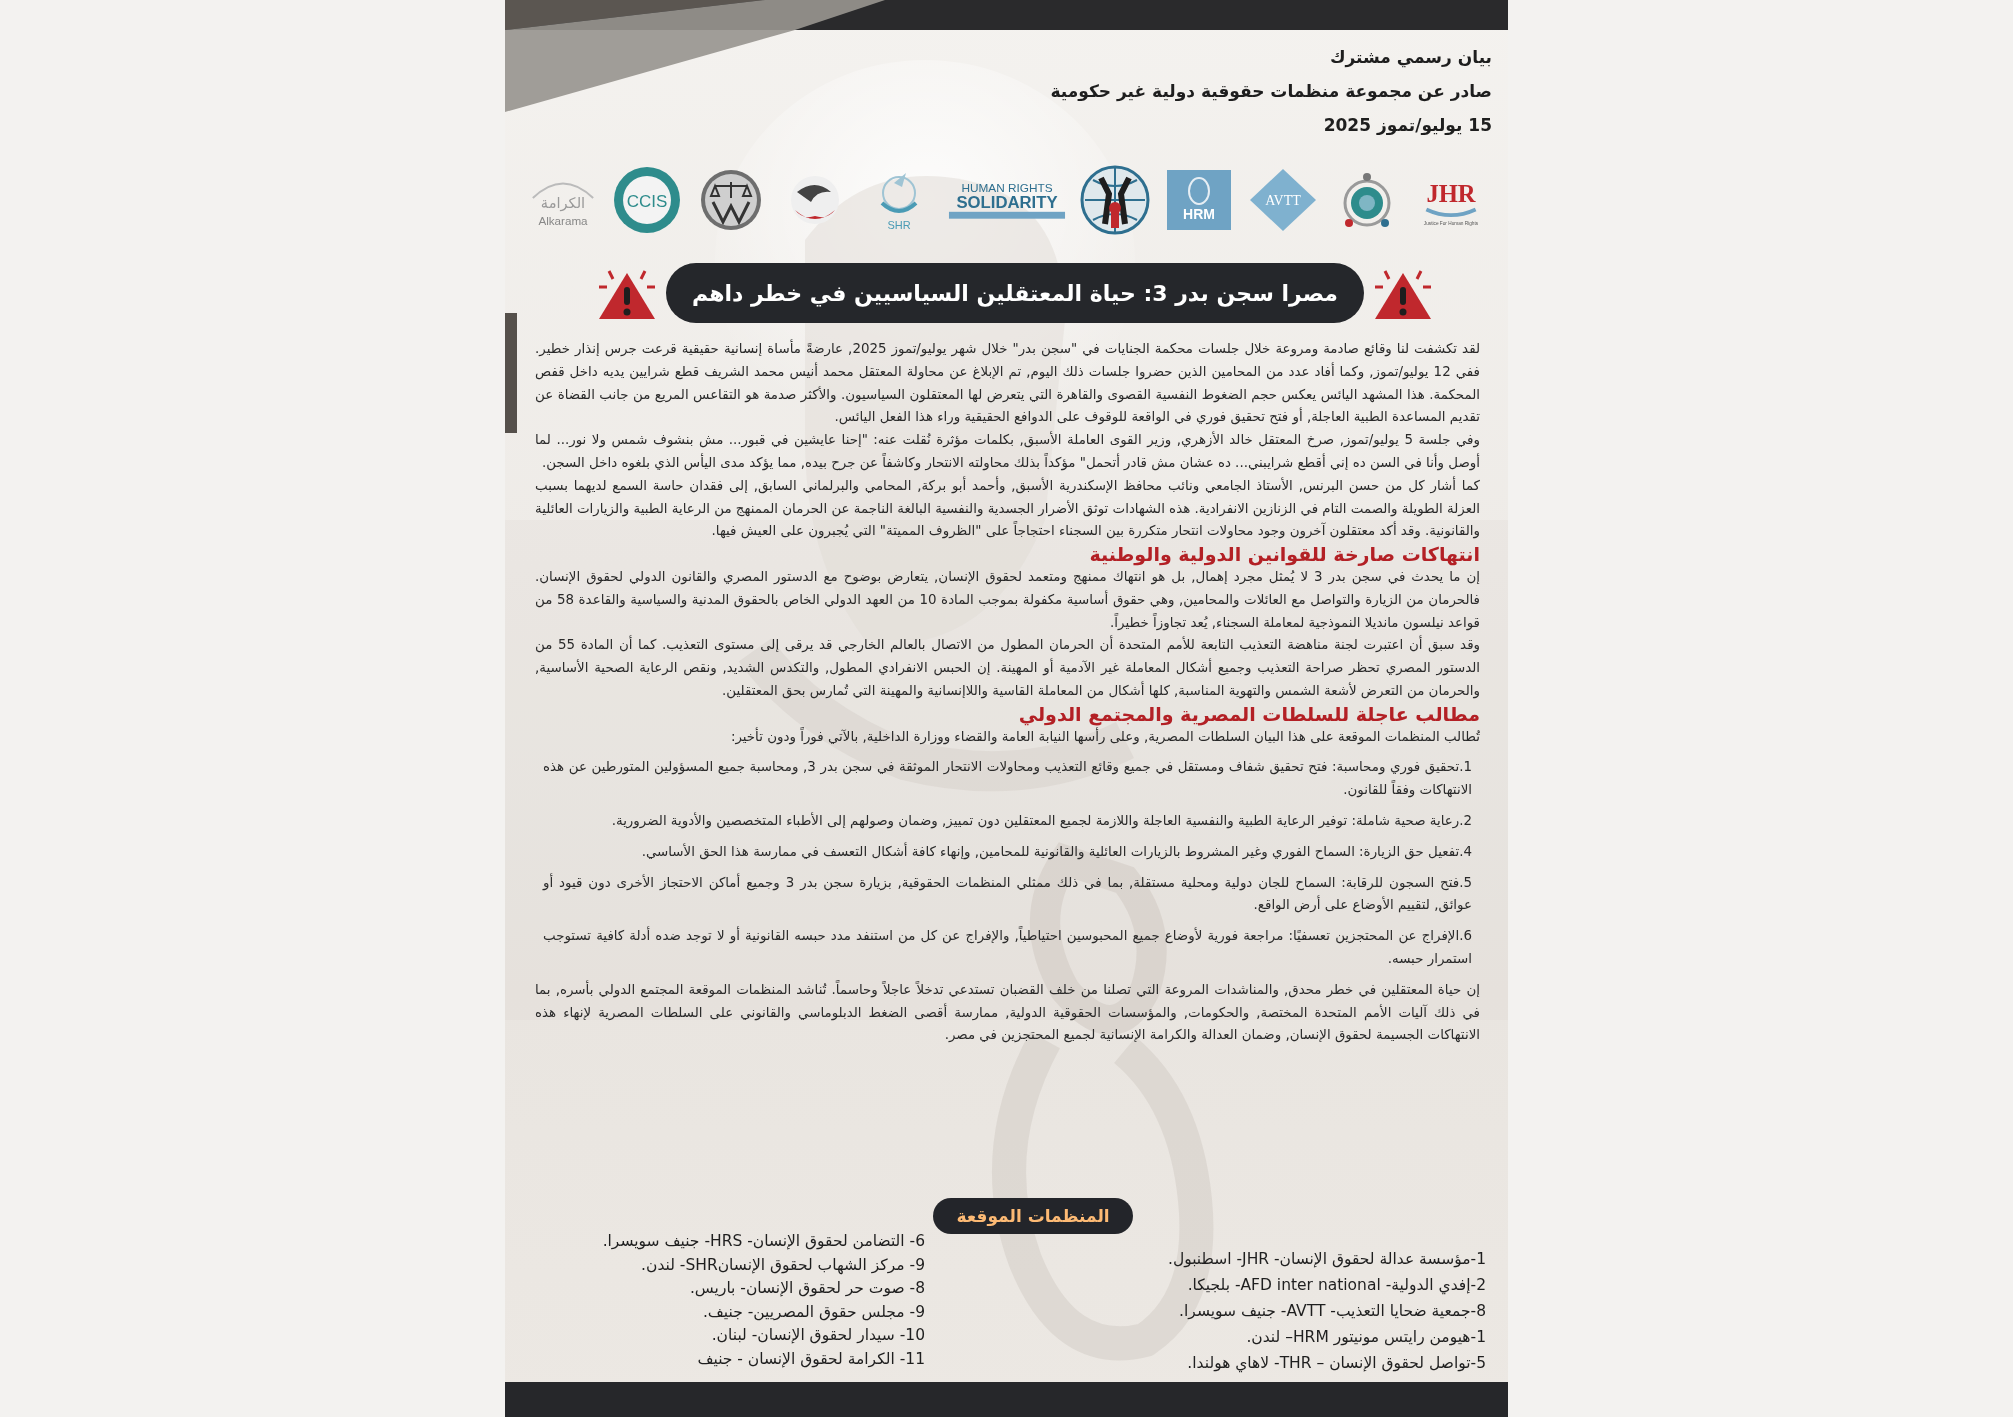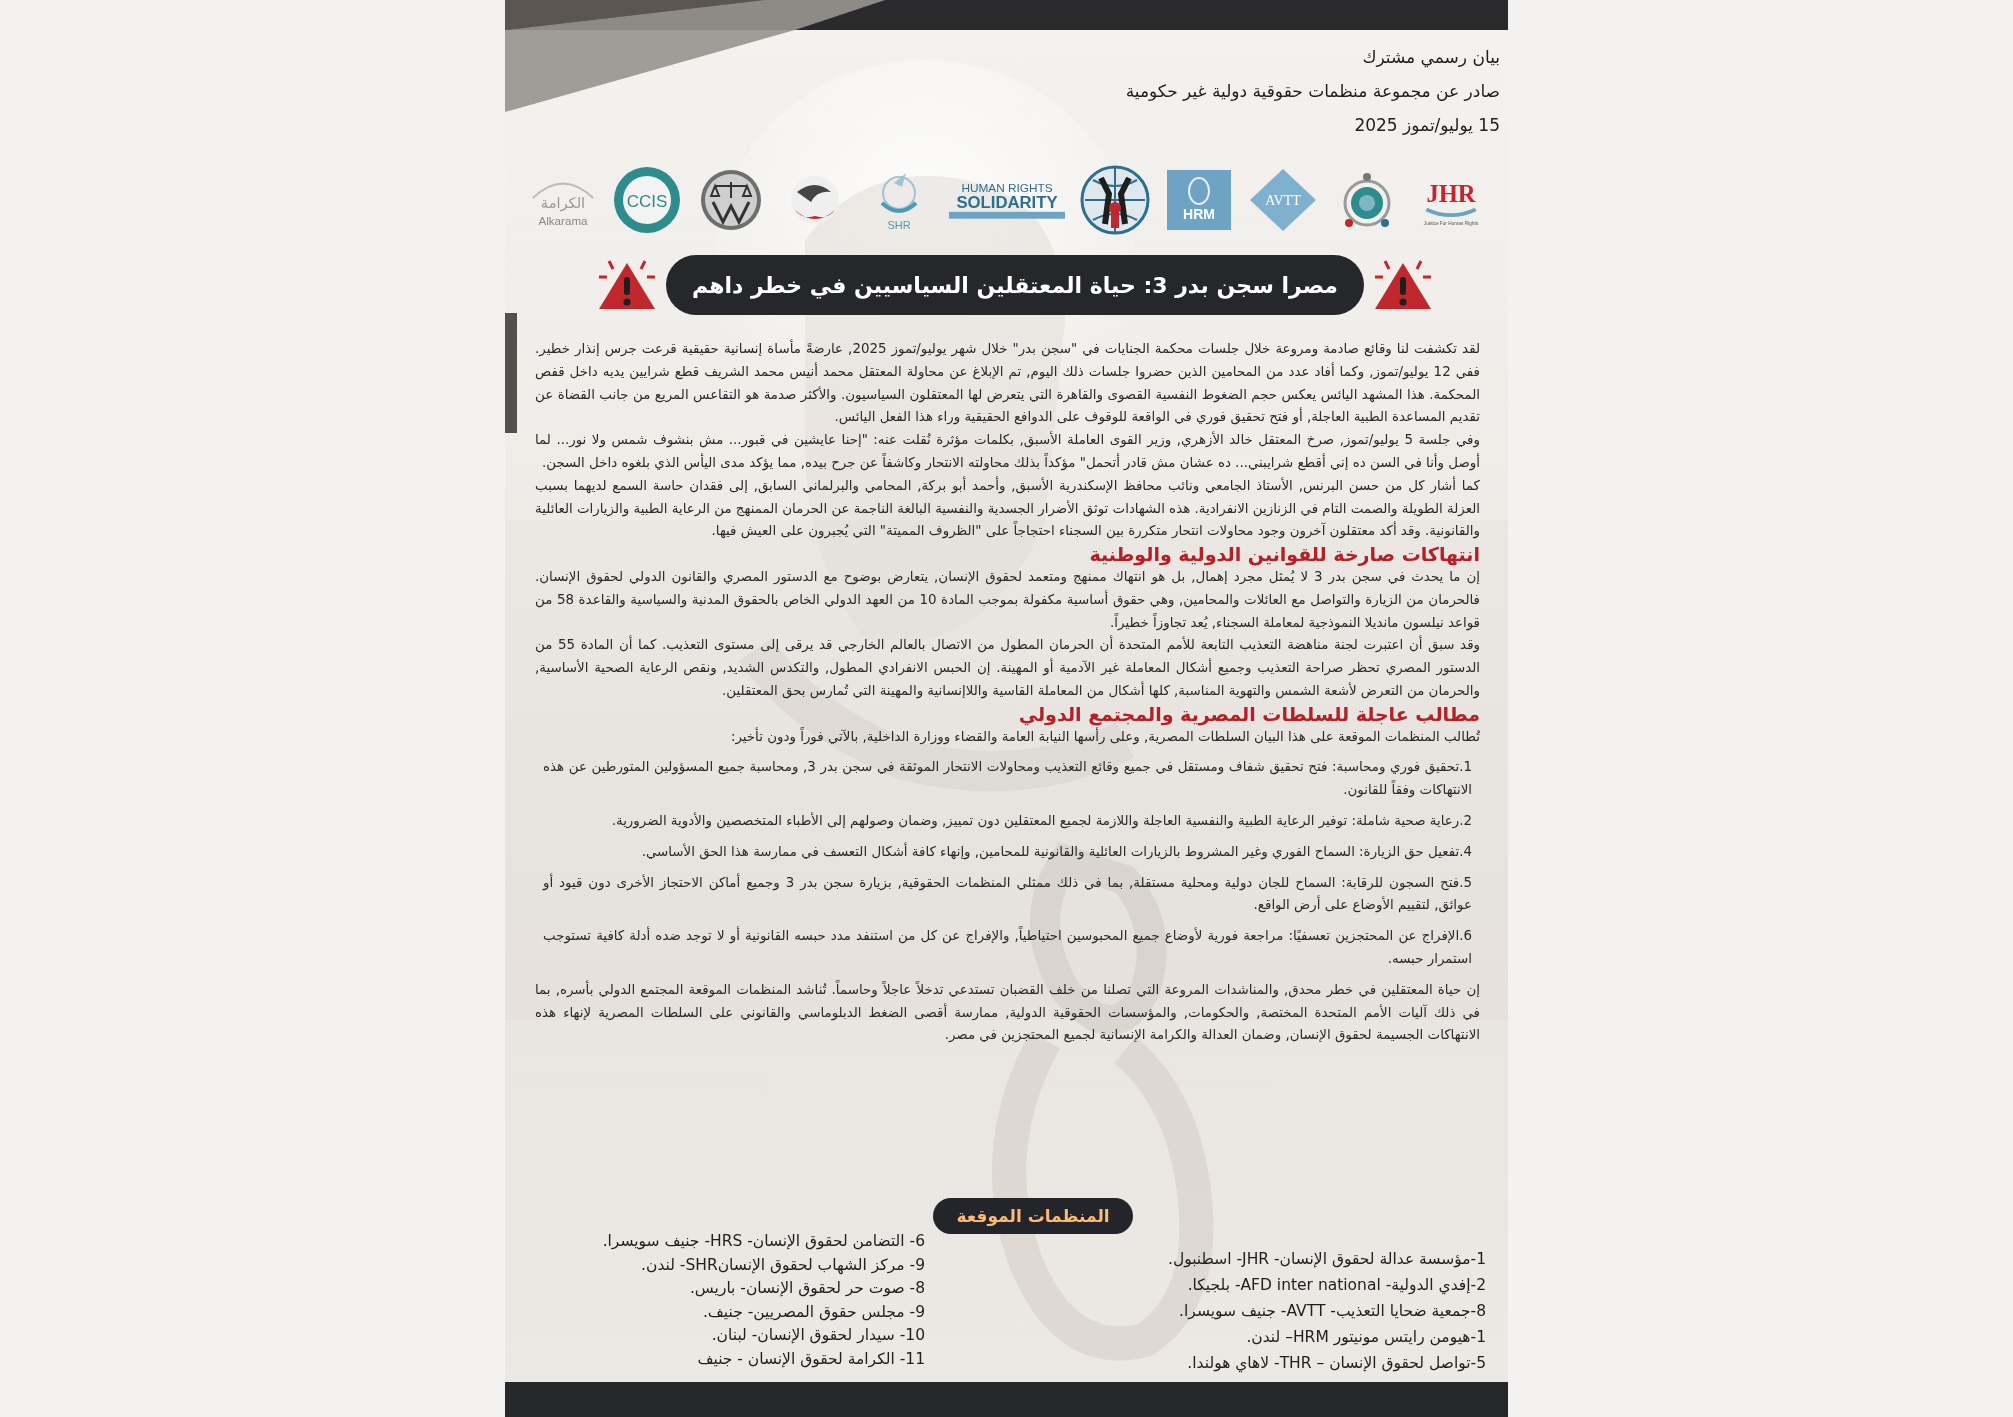--- a/index.html
+++ b/index.html
@@ -22,33 +22,33 @@
     }
     .left-accent {
       position: absolute; left: 0; top: 313px; width: 12px; height: 120px;
       background: #55504b;
     }
     .bottom-band {
       position: absolute; left: 0; bottom: 0; width: 100%; height: 35px;
       background: #26272a;
     }
     .header-text {
-      position: absolute; right: 8px; top: 40px;
+      position: absolute; right: 16px; top: 40px;
       text-align: right; direction: rtl;
-      color: #1e1e1e; font-weight: normal; font-size: 17px; line-height: 34px;
+      color: #1e1e1e; font-weight: bold; font-size: 17px; line-height: 34px;
     }
     .logos {
       position: absolute; left: 22px; top: 160px; width: 960px; height: 80px;
       display: flex; flex-direction: row-reverse; justify-content: space-between; align-items: center;
     }
     .logo { width: 72px; height: 72px; display: flex; align-items: center; justify-content: center; }
     .logo.wide { width: 120px; }
     .title-row {
       position: absolute; left: 80px; top: 255px; width: 860px; height: 68px;
-      display: flex; align-items: flex-start; justify-content: center; gap: 7px;
+      display: flex; align-items: flex-end; justify-content: center; gap: 7px;
     }
     .title-pill {
       background: #25272b; color: #fff; border-radius: 32px;
       height: 60px; padding: 0 26px; display: flex; align-items: center;
       font-size: 22px; font-weight: bold; direction: rtl; white-space: nowrap;
     }
     .warn { width: 64px; height: 58px; }
     .body-text {
       position: absolute; right: 28px; top: 338px; width: 945px;
       direction: rtl; text-align: justify;

